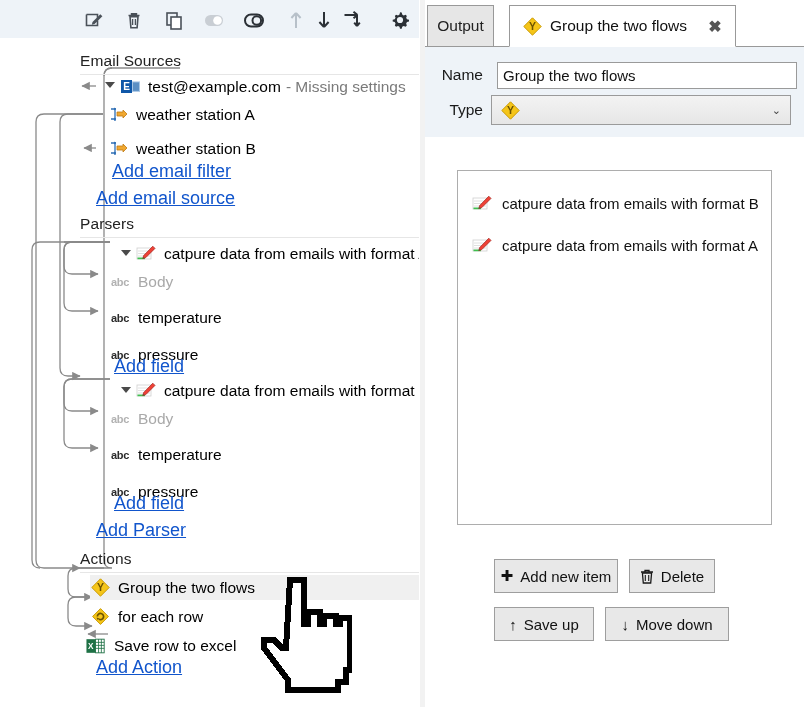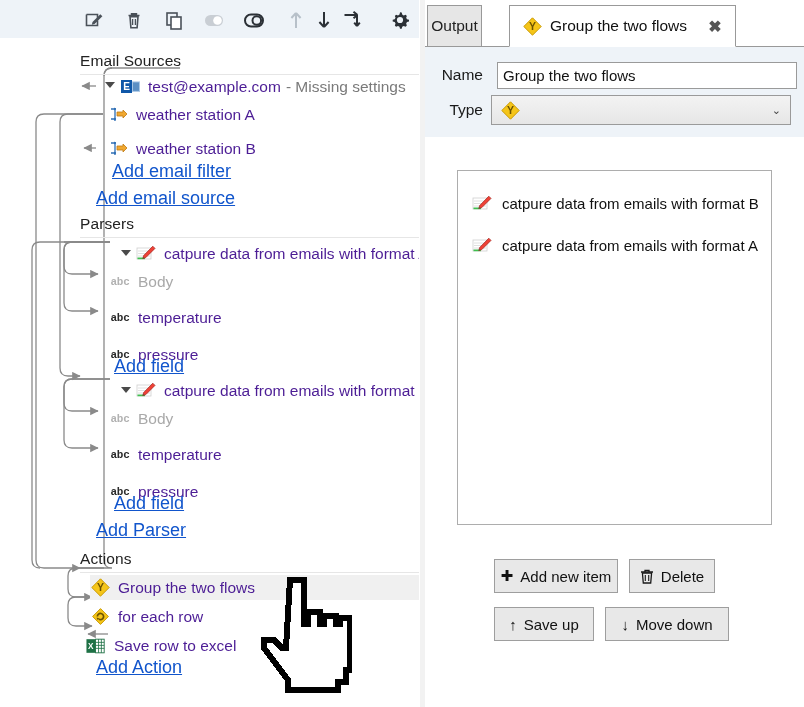--- a/index.html
+++ b/index.html
@@ -82,21 +82,21 @@
   .node {
     position: absolute;
     height: 25px;
     display: flex;
     align-items: center;
     white-space: nowrap;
     cursor: pointer;
   }
   .node .label {
     font-size: 15.5px;
-    color: #4c1d95;
+    color: #000000;
   }
   .node .sublabel {
     font-size: 15.5px;
     color: #7a7a7a;
     margin-left: 5px;
   }
   .node.selected {
     background: #f0f0f0;
   }
   .node-icon {
@@ -104,21 +104,21 @@
     margin-right: 8px;
     flex: 0 0 auto;
     display: flex;
     align-items: center;
     justify-content: center;
   }
   .abc-icon {
     font-size: 11px;
     font-weight: bold;
     color: #2b2b2b;
-    font-family: Liberation Mono, monospace;
+    font-family: Liberation Sans, sans-serif;
     letter-spacing: -0.3px;
   }
   .abc-icon.dim { color: #b2b2b2; font-weight: bold; }
   .dim-text { color: #a9a9a9 !important; }
   .expander {
     position: absolute;
     width: 12px; height: 12px;
     cursor: pointer;
   }
   .expander::after {
@@ -174,21 +174,21 @@
     top: 5px;
     height: 42px;
     display: flex;
     align-items: center;
     box-sizing: border-box;
     cursor: pointer;
     font-size: 15.5px;
   }
   .tab.inactive {
     left: 2px;
-    width: 55px;
+    width: 67px;
     background: #e6e6e6;
     border: 1px solid #999;
     border-bottom: 1px solid #999;
     justify-content: center;
     color: #222;
   }
   .tab.active {
     left: 84px;
     width: 227px;
     background: #ffffff;

